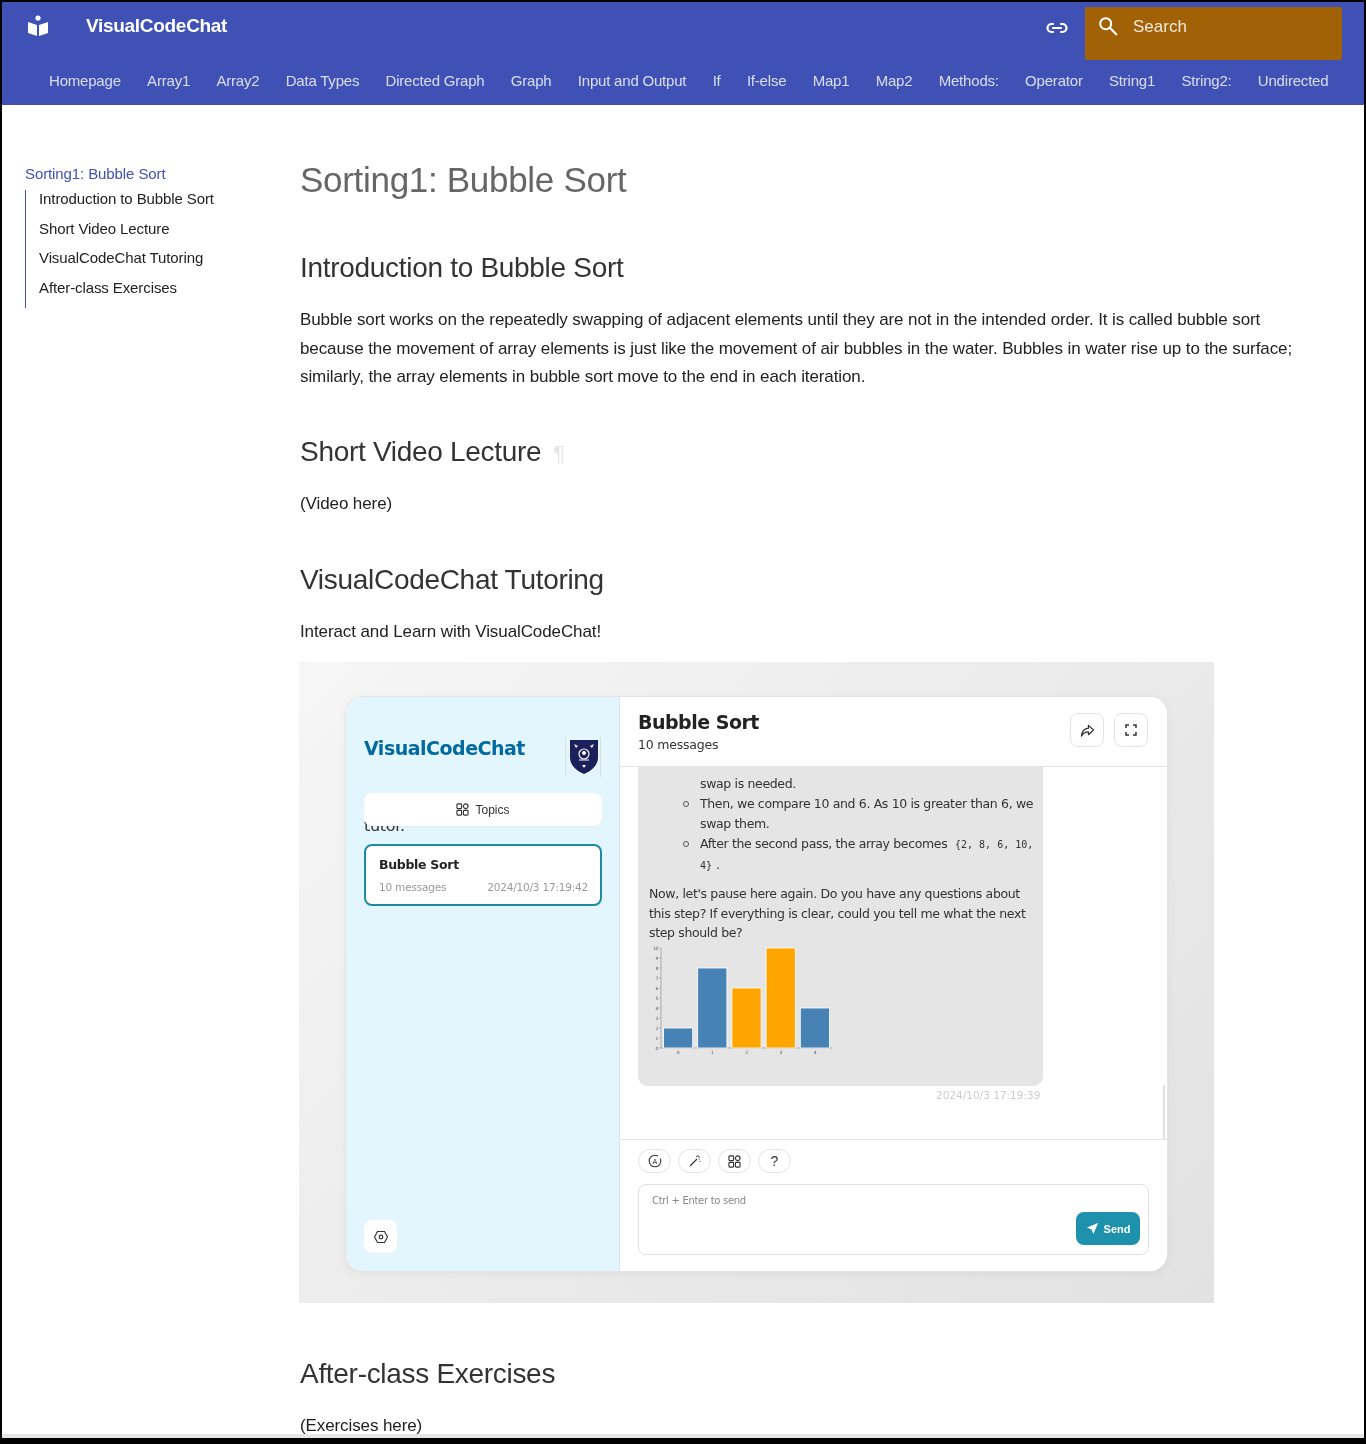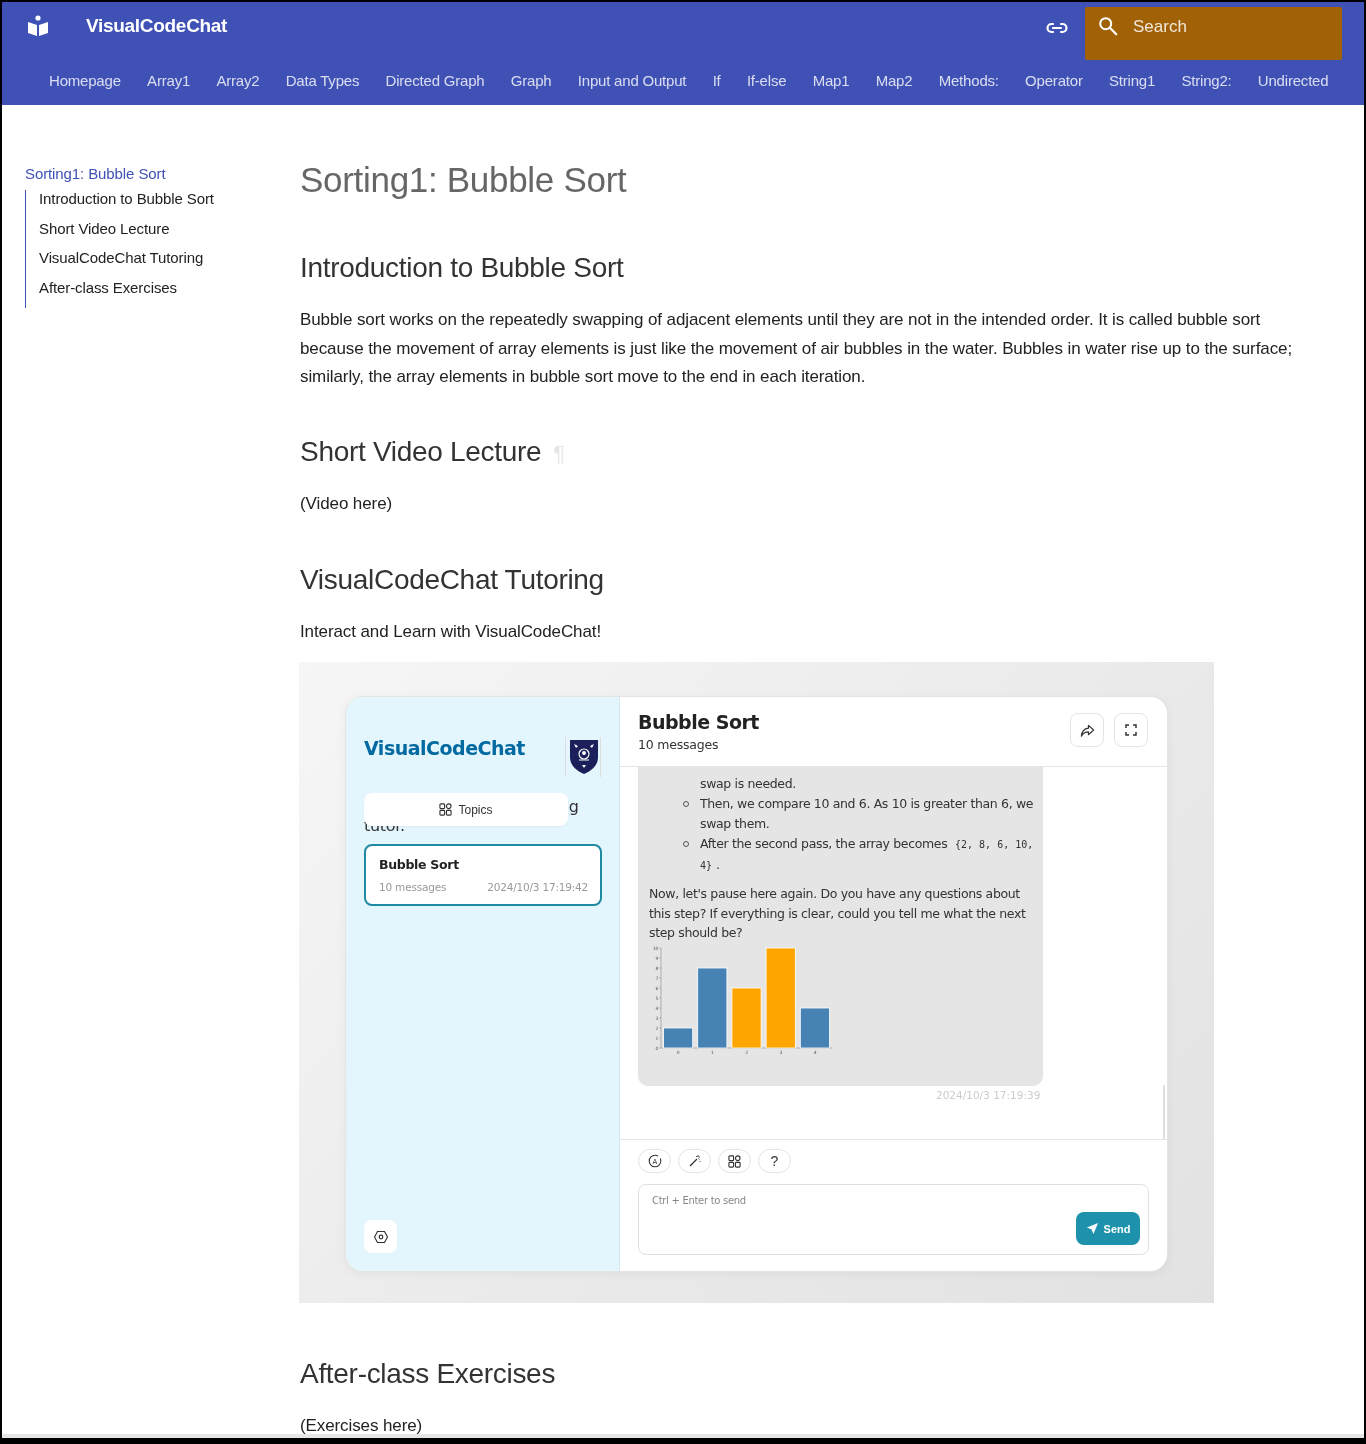--- a/index.html
+++ b/index.html
@@ -31,21 +31,21 @@
   .para { position: absolute; font-size: 17px; line-height: 28.5px; color: #222; letter-spacing: -0.1px; }
   .pilcrow { color: #e6e6e6; margin-left: 12px; font-size: 22px; }
 
   
   .embed { position: absolute; left: 297px; top: 660px; width: 915px; height: 641px; background: linear-gradient(135deg, #f6f6f6 0%, #e9e9e9 60%, #e2e2e2 100%); }
   .app { position: absolute; left: 46px; top: 34px; width: 823px; height: 576px; border-radius: 18px; background: #fff; border: 1px solid #e4e4e4; overflow: hidden; box-shadow: 0 2px 10px rgba(0,0,0,0.05); }
   .app-side { position: absolute; left: 0; top: 0; width: 274px; height: 576px; background: #e3f5fd; border-right: 1px solid #d6e6ee; }
   .app-name { position: absolute; left: 18px; top: 40px; font-size: 19px; font-weight: bold; color: #0369a1; font-family: "DejaVu Sans", sans-serif; letter-spacing: -0.5px; }
   .app-sub { position: absolute; left: 18px; top: 64px; font-size: 16px; color: #333; font-family: "DejaVu Sans", sans-serif; letter-spacing: -0.3px; margin-top: 36px; }
   .crest { position: absolute; left: 219px; top: 40px; width: 36px; height: 40px; border-left: 1px solid #ddd; border-right: 1px solid #ddd; padding: 2px 3px; }
-  .topics-btn { position: absolute; left: 18px; top: 96px; width: 204px; height: 33px; background: #fff; border-radius: 8px; display: flex; align-items: center; justify-content: center; font-size: 12px; color: #333; box-shadow: 0 1px 2px rgba(0,0,0,0.04); }
+  .topics-btn { position: absolute; left: 18px; top: 96px; width: 238px; height: 33px; background: #fff; border-radius: 8px; display: flex; align-items: center; justify-content: center; font-size: 12px; color: #333; box-shadow: 0 1px 2px rgba(0,0,0,0.04); }
   .topics-btn svg { margin-right: 6px; }
   .conv-card { position: absolute; left: 18px; top: 147px; width: 238px; height: 62px; background: #fff; border: 2px solid #1f8ba3; border-radius: 8px; }
   .conv-title { position: absolute; left: 13px; top: 11px; font-size: 12.5px; font-weight: bold; color: #222; font-family: "DejaVu Sans", sans-serif; letter-spacing: -0.3px; }
   .conv-count { position: absolute; left: 13px; top: 35px; font-size: 10.5px; color: #999; font-family: "DejaVu Sans", sans-serif; letter-spacing: -0.2px; }
   .conv-time { position: absolute; right: 12px; top: 35px; font-size: 10.5px; color: #999; font-family: "DejaVu Sans", sans-serif; letter-spacing: -0.2px; }
   .settings-btn { position: absolute; left: 18px; top: 523px; width: 33px; height: 33px; background: #fff; border-radius: 8px; display: flex; align-items: center; justify-content: center; }
 
   .chat { position: absolute; left: 274px; top: 0; width: 548px; height: 576px; }
   .chat-header { position: absolute; left: 0; top: 0; width: 548px; height: 70px; border-bottom: 1px solid #e5e5e5; background: #fff; }
   .chat-title { position: absolute; left: 18px; top: 14px; font-size: 19px; font-weight: bold; color: #222; font-family: "DejaVu Sans", sans-serif; letter-spacing: -0.5px; }

